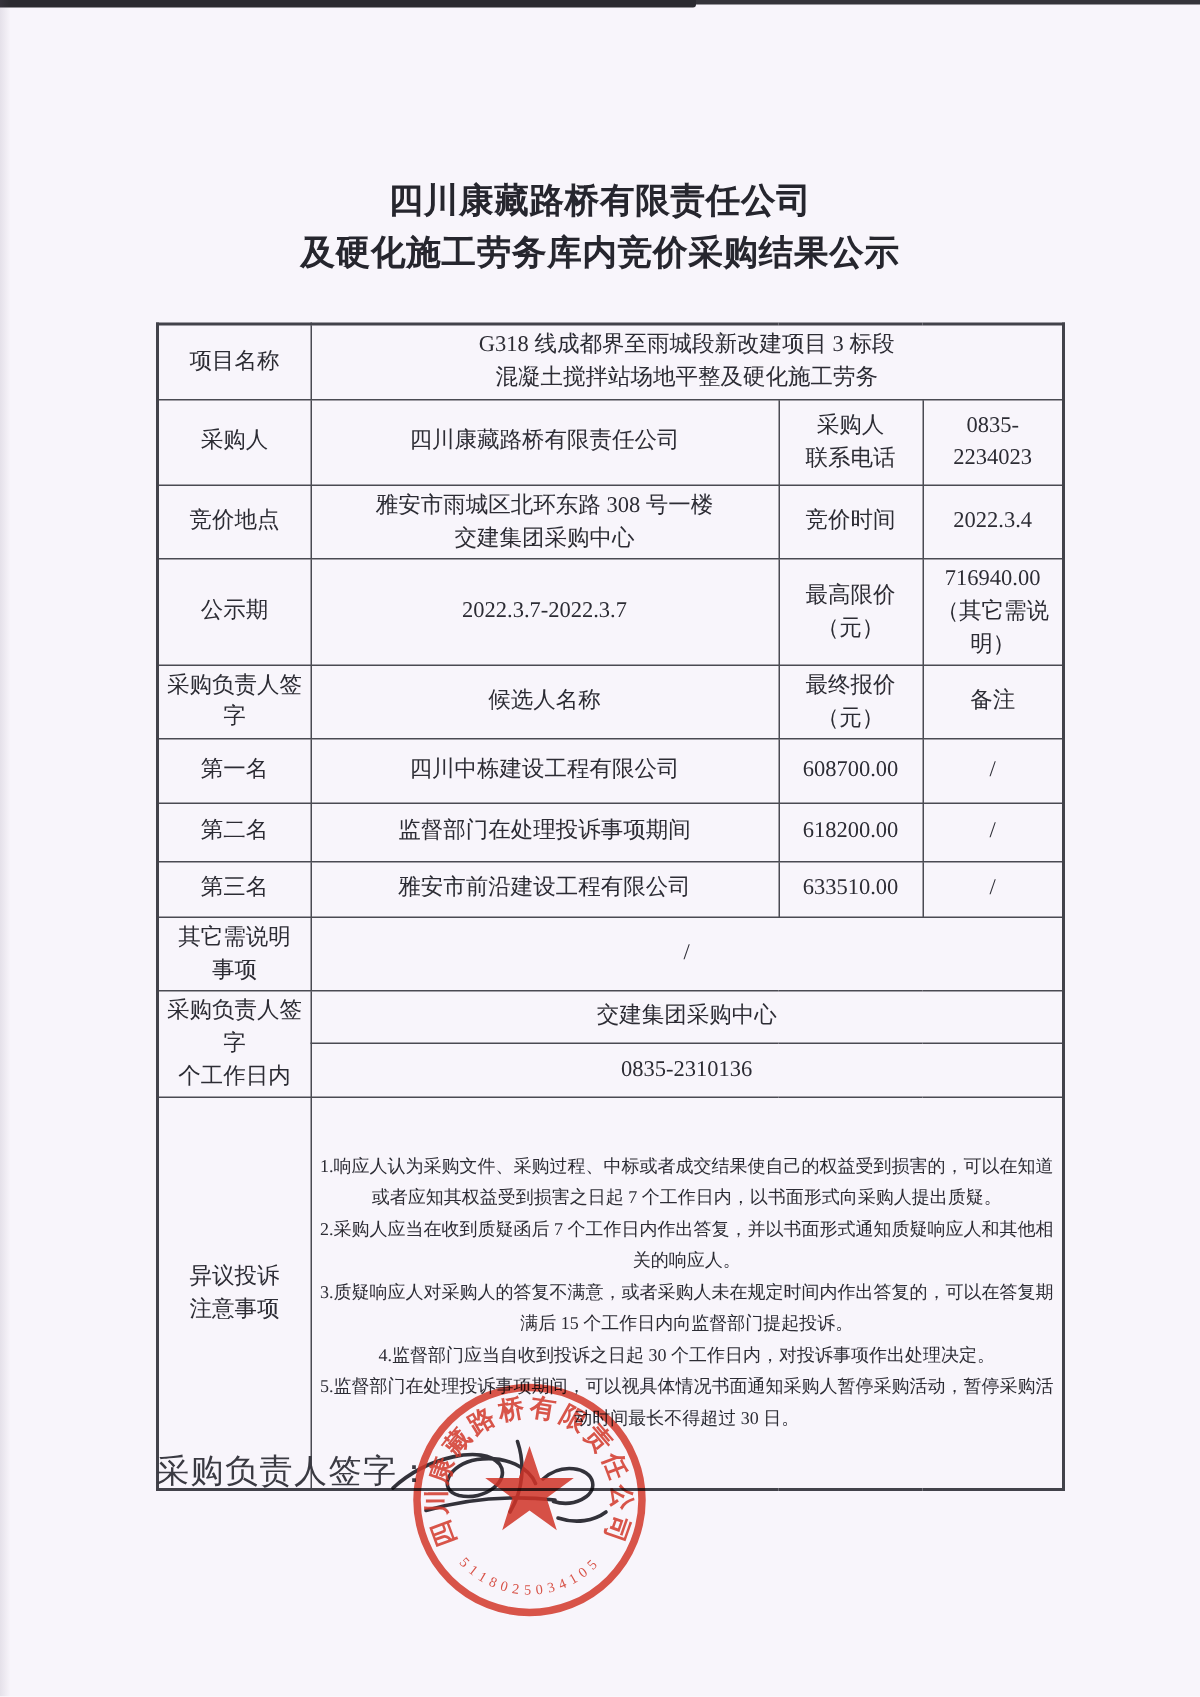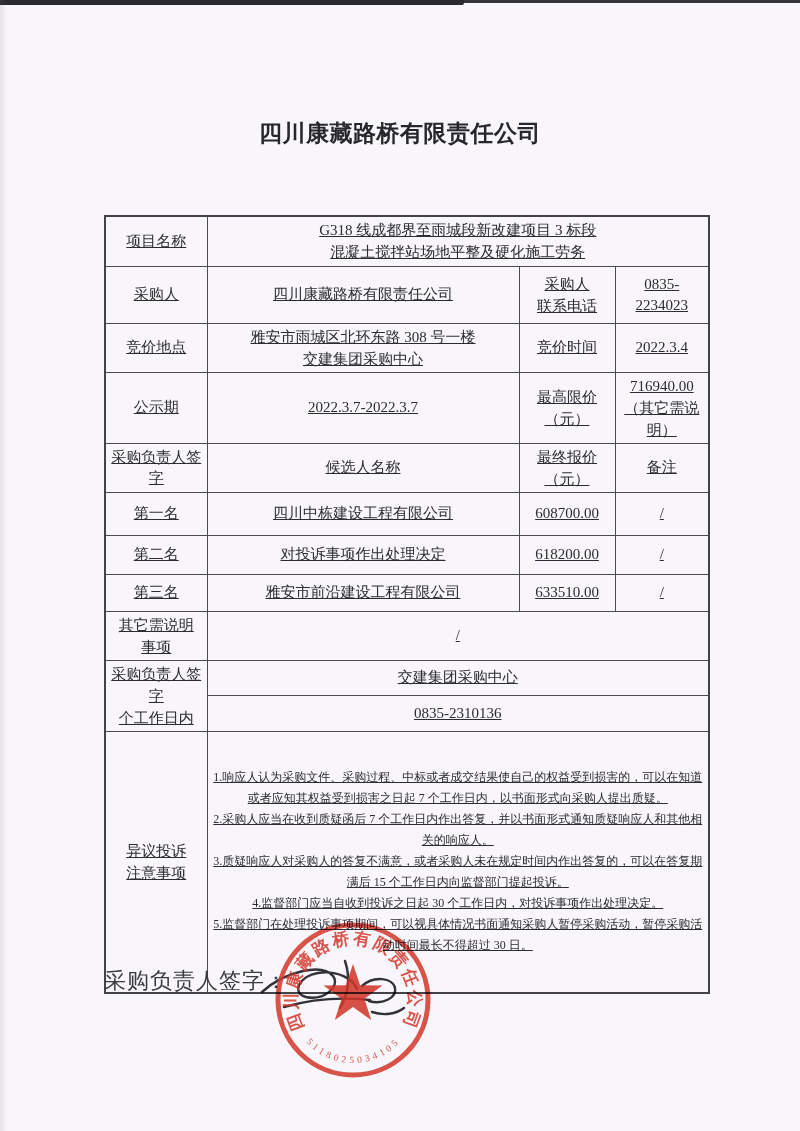--- a/index.html
+++ b/index.html
@@ -17,21 +17,21 @@
     font-weight:bold;font-size:23px;line-height:35px;color:#26262e;letter-spacing:.5px;}
   table.doc{
     position:absolute;left:104px;top:215px;width:604px;
     border-collapse:collapse;table-layout:fixed;
     font-size:15px;color:#2c2c34;
   }
   table.doc td{
     border:1px solid #4a4a52;text-align:center;vertical-align:middle;
     padding:2px 5px;line-height:21px;overflow:hidden;
   }
-  table.doc{border:2px solid #42424a;text-decoration:underline;}
+  table.doc{border:2px solid #42424a;}
   td.left{text-align:left;padding-left:10px;}
   td.para{
     text-align:justify;padding:10px 8px 10px 12px;font-size:12px;line-height:26px;
     vertical-align:middle;
   }
   .two-line{line-height:22px;}
   .sign-label{
     position:absolute;left:104px;top:966px;font-size:22px;color:#3a3a42;letter-spacing:1px;
   }
   svg.overlay{
@@ -41,20 +41,21 @@
 </style>
 </head>
 <body>
 
 <div class="scan-top"></div>
 <div class="scan-top-thick"></div>
 <div class="scan-left"></div>
 
 <div class="title-block">
   <div>四川康藏路桥有限责任公司</div>
+  <div>及硬化施工劳务库内竞价采购结果公示</div>
 </div>
 
 <table class="doc">
   <colgroup>
       <col style="width:102px">
       <col style="width:312px">
       <col style="width:96px">
       <col style="width:94px">
     </colgroup>
 
@@ -111,21 +112,21 @@
   </tr>
 
   <tr style="height:43px">
     <td>第一名</td>
     <td>四川中栋建设工程有限公司</td>
     <td>608700.00</td>
     <td>/</td>
   </tr>
   <tr style="height:39px">
     <td>第二名</td>
-    <td>对投诉事项作出处理决定</td>
+    <td>监督部门在处理投诉事项期间</td>
     <td>618200.00</td>
     <td>/</td>
   </tr>
   <tr style="height:37px">
     <td>第三名</td>
     <td>雅安市前沿建设工程有限公司</td>
     <td>633510.00</td>
     <td>/</td>
   </tr>
 

